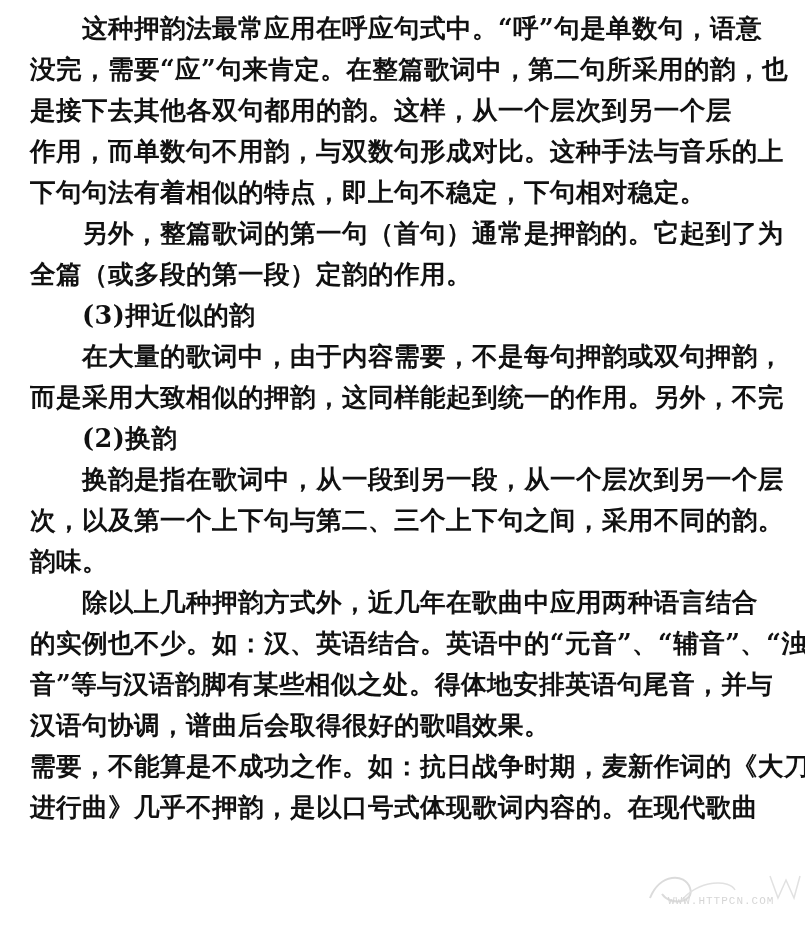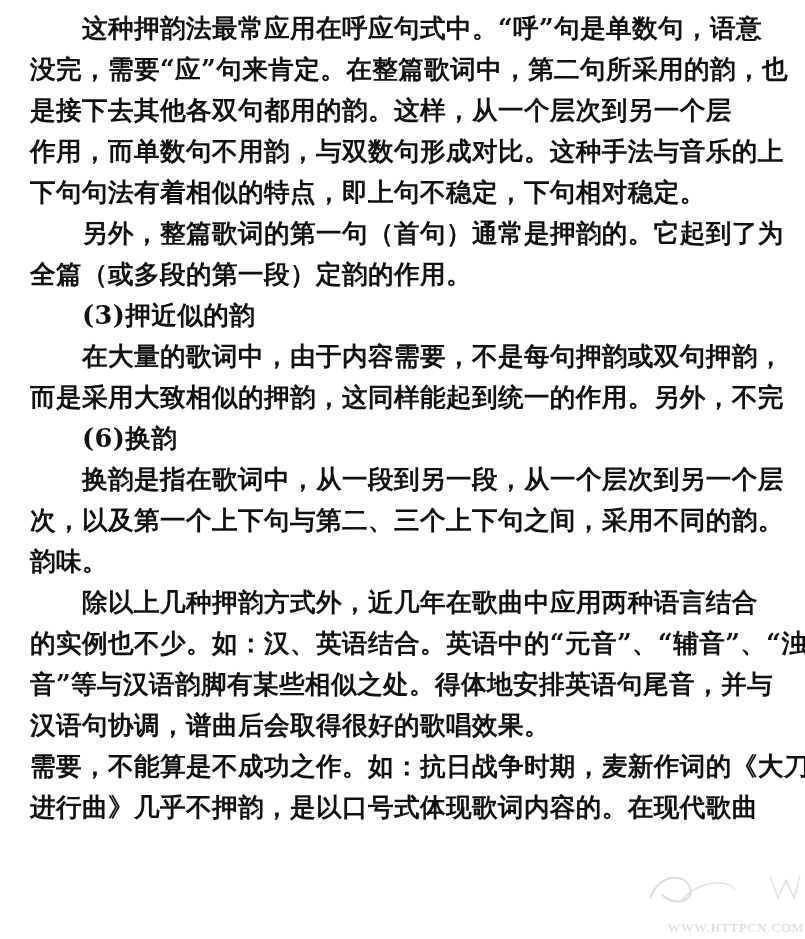--- a/index.html
+++ b/index.html
@@ -37,23 +37,23 @@
     position: absolute;
     left: 640px;
     top: 868px;
     width: 165px;
     height: 60px;
     opacity: 0.35;
   }
   .watermark-text {
     position: absolute;
     left: 28px;
-    top: 52px;
-    font-family: Liberation Serif, serif;
-    font-size: 13px;
+    top: 27px;
+    font-family: Liberation Mono, monospace;
+    font-size: 11px;
     letter-spacing: 1px;
     color: #888888;
   }
   .watermark-swirl {
     position: absolute;
     left: 0;
     top: 0;
   }
 </style>
 </head>
@@ -63,21 +63,21 @@
   <span class="line indent">这种押韵法最常应用在呼应句式中。“呼”句是单数句，语意</span>
   <span class="line">没完，需要“应”句来肯定。在整篇歌词中，第二句所采用的韵，也</span>
   <span class="line">是接下去其他各双句都用的韵。这样，从一个层次到另一个层</span>
   <span class="line">作用，而单数句不用韵，与双数句形成对比。这种手法与音乐的上</span>
   <span class="line">下句句法有着相似的特点，即上句不稳定，下句相对稳定。</span>
   <span class="line indent">另外，整篇歌词的第一句（首句）通常是押韵的。它起到了为</span>
   <span class="line">全篇（或多段的第一段）定韵的作用。</span>
   <span class="line indent">(3)押近似的韵</span>
   <span class="line indent">在大量的歌词中，由于内容需要，不是每句押韵或双句押韵，</span>
   <span class="line">而是采用大致相似的押韵，这同样能起到统一的作用。另外，不完</span>
-  <span class="line indent">(6)换韵</span>
+  <span class="line indent">(2)换韵</span>
   <span class="line indent">换韵是指在歌词中，从一段到另一段，从一个层次到另一个层</span>
   <span class="line">次，以及第一个上下句与第二、三个上下句之间，采用不同的韵。</span>
   <span class="line">韵味。</span>
   <span class="line indent">除以上几种押韵方式外，近几年在歌曲中应用两种语言结合</span>
   <span class="line">的实例也不少。如：汉、英语结合。英语中的“元音”、“辅音”、“浊</span>
   <span class="line">音”等与汉语韵脚有某些相似之处。得体地安排英语句尾音，并与</span>
   <span class="line">汉语句协调，谱曲后会取得很好的歌唱效果。</span>
   <span class="line">需要，不能算是不成功之作。如：抗日战争时期，麦新作词的《大刀</span>
   <span class="line">进行曲》几乎不押韵，是以口号式体现歌词内容的。在现代歌曲</span>
 

